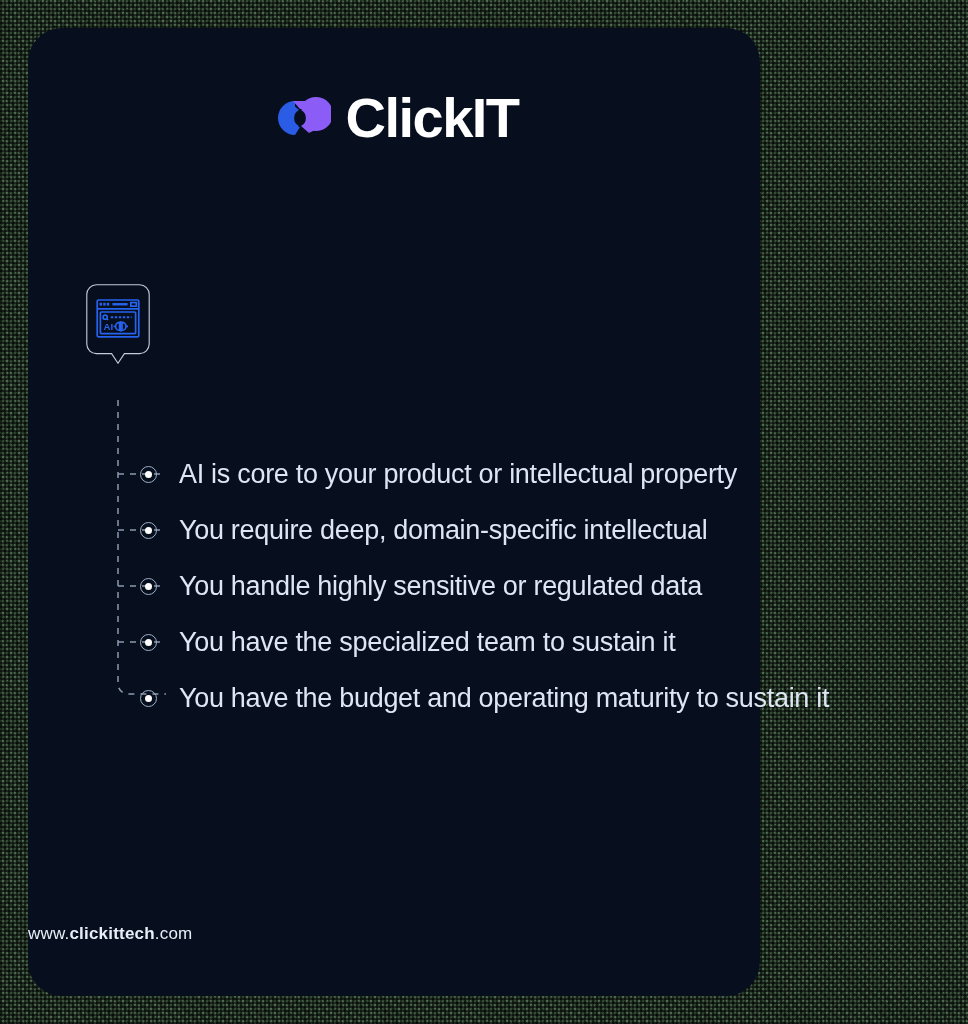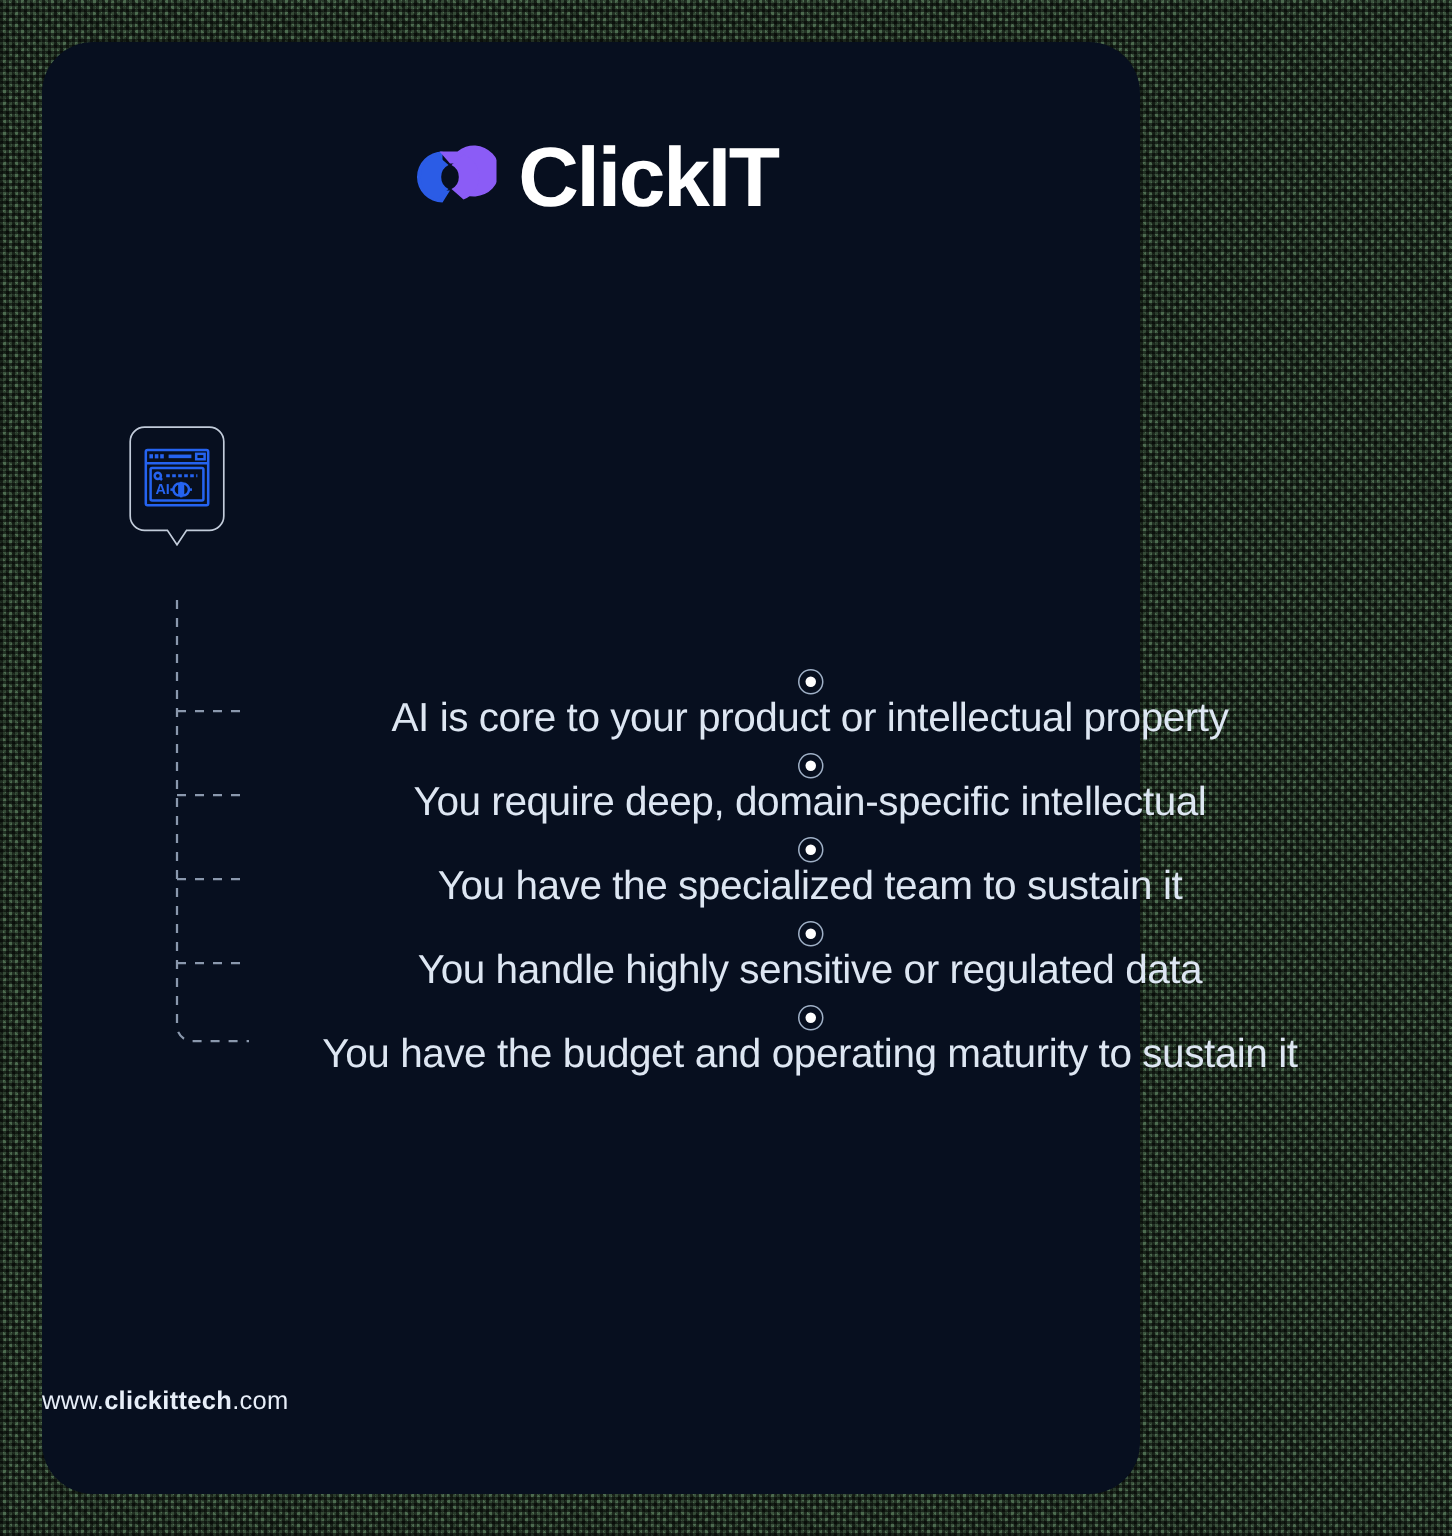--- a/index.html
+++ b/index.html
@@ -98,21 +98,21 @@
   #list {
     position: absolute;
     left: 112px;
     top: 418px;
     width: 800px;
   }
   .list-item {
     height: 56px;
     display: flex;
     align-items: center;
-    flex-direction: column;
+    gap: 22px;
   }
   .bullet {
     flex: 0 0 auto;
     width: 17px;
     height: 17px;
     border-radius: 50%;
     border: 1.6px solid #9fb0c6;
     display: flex;
     align-items: center;
     justify-content: center;
@@ -213,27 +213,27 @@
     <div class="list-item">
       <span class="bullet"></span>
       <span class="item-label">AI is core to your product or intellectual property</span>
     </div>
     <div class="list-item">
       <span class="bullet"></span>
       <span class="item-label">You require deep, domain-specific intellectual</span>
     </div>
     <div class="list-item">
       <span class="bullet"></span>
+      <span class="item-label">You handle highly sensitive or regulated data</span>
+    </div>
+    <div class="list-item">
+      <span class="bullet"></span>
       <span class="item-label">You have the specialized team to sustain it</span>
     </div>
     <div class="list-item">
       <span class="bullet"></span>
-      <span class="item-label">You handle highly sensitive or regulated data</span>
-    </div>
-    <div class="list-item">
-      <span class="bullet"></span>
       <span class="item-label">You have the budget and operating maturity to sustain it</span>
     </div>
   </div>
 
   <div id="footer"><span>www.</span><span class="bold">clickittech</span><span>.com</span></div>
 
 </div>
 
 </body></html>

